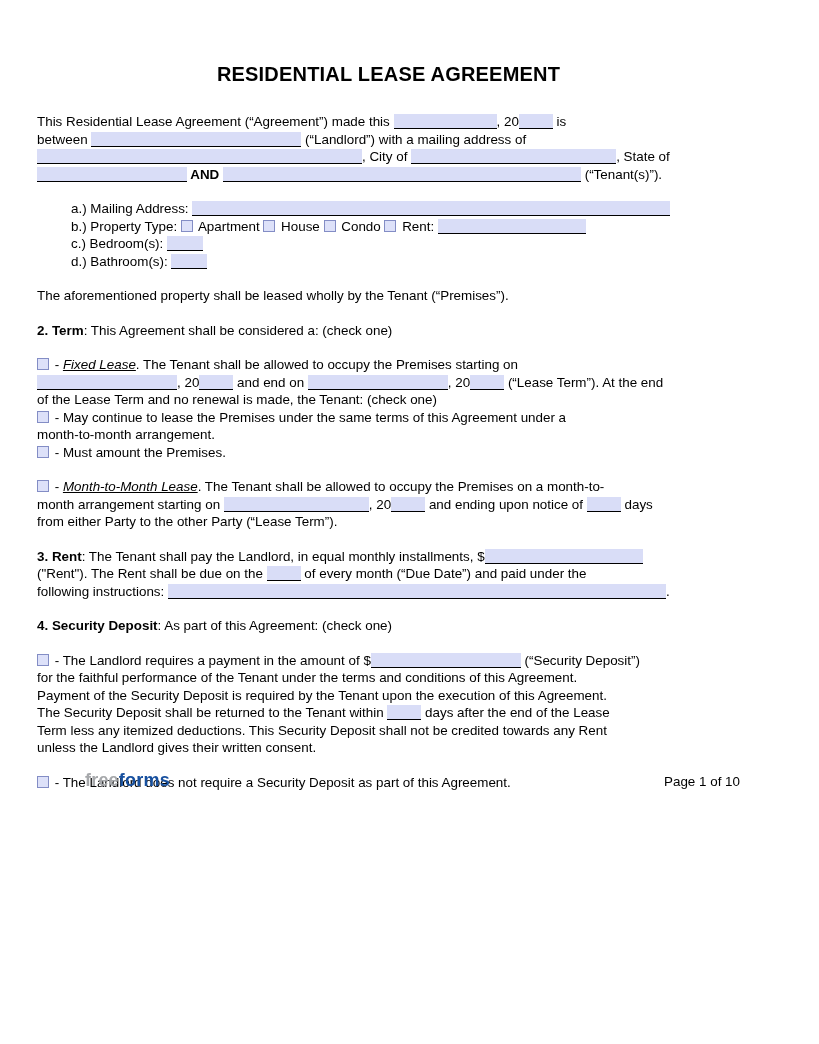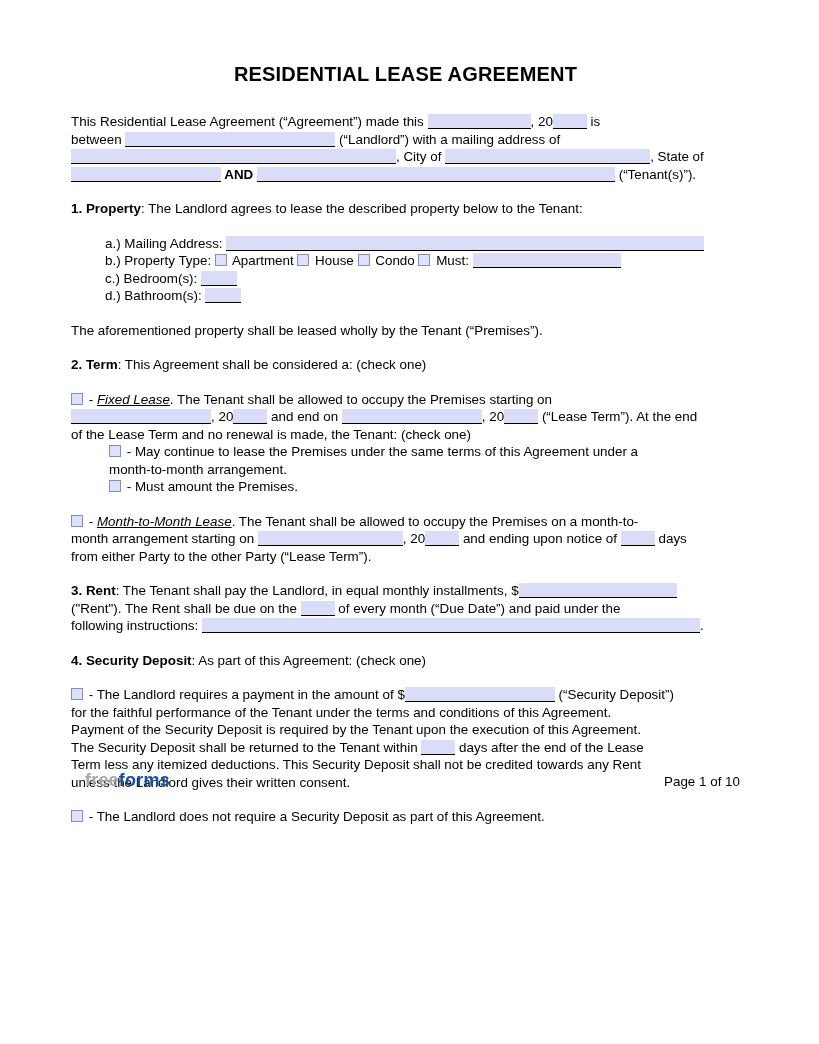--- a/index.html
+++ b/index.html
@@ -1,39 +1,39 @@
 <!DOCTYPE html>
 <html style="--field-fill: #d9ddf7; --field-underline: #000000; --checkbox-fill: #dde1f9; --checkbox-border: #838dc5; --logo-free-color: #a6a8ab; --logo-forms-color: #17509f;"><head>
 <meta charset="utf-8">
 <style>
   html, body { margin:0; padding:0; background:#ffffff; }
   .page {
     position:relative;
     width:819px; height:852px;
     background:#fff;
     box-sizing:border-box;
-    padding:63px 79px 0 71px;
+    padding:63px 79px 0 37px;
     font-family:"Liberation Sans", sans-serif;
     font-size:13.4px;
     line-height:17.5px;
     color:#000;
     overflow:hidden;
   }
   .title {
     font-size:20px;
     font-weight:bold;
     text-align:center;
     margin:0 0 27px 0;
     letter-spacing:.2px;
     line-height:23px;
   }
   .para { margin:0 0 17px 0; }
   .para.tight { margin-bottom:0; }
   .para.ind1 { margin-left:34px; }
-  .para.ind2 { margin-left:38px; }
+  .para.ind2 { }
   .b { font-weight:bold; }
   .iu { font-style:italic; text-decoration:underline;margin-top:24px; }
   .blank {
     display:inline-block;
     height:14px;
     background:var(--field-fill, #d9ddf7);
     border-bottom:1px solid var(--field-underline, #000000);
     vertical-align:-3px;
   }
   .cb {
@@ -57,23 +57,22 @@
   .page-num { font-size:13.4px; color:#000;margin-top:40px; }
 </style>
 </head>
 <body>
 
 <div class="page">
   <h1 class="title">RESIDENTIAL LEASE AGREEMENT</h1>
 
   <div>
       <div class="para"><span>This Residential Lease Agreement (“Agreement”) made this </span><span class="blank" style="width: 103px;"></span><span>, 20</span><span class="blank" style="width: 34px;"></span><span> is</span><br><span>between </span><span class="blank" style="width: 210px;"></span><span> (“Landlord”) with a mailing address of</span><br><span class="blank" style="width: 325px;"></span><span>, City of </span><span class="blank" style="width: 205px;"></span><span>, State of</span><br><span class="blank" style="width: 150px;"></span><span class="b"> AND </span><span class="blank" style="width: 358px;"></span><span> (“Tenant(s)”).</span></div>
-      <div class="para"><span class="b">1. Property</span><span>: The Landlord agrees to lease the described property below to the Tenant:</span></div>
       <div class="para ind1 tight"><span>a.) Mailing Address: </span><span class="blank" style="width: 478px;"></span></div>
-      <div class="para ind1 tight"><span>b.) Property Type: </span><span class="cb"></span><span> Apartment </span><span class="cb"></span><span> House </span><span class="cb"></span><span> Condo </span><span class="cb"></span><span> Must: </span><span class="blank" style="width: 148px;"></span></div>
+      <div class="para ind1 tight"><span>b.) Property Type: </span><span class="cb"></span><span> Apartment </span><span class="cb"></span><span> House </span><span class="cb"></span><span> Condo </span><span class="cb"></span><span> Rent: </span><span class="blank" style="width: 148px;"></span></div>
       <div class="para ind1 tight"><span>c.) Bedroom(s): </span><span class="blank" style="width: 36px;"></span></div>
       <div class="para ind1"><span>d.) Bathroom(s): </span><span class="blank" style="width: 36px;"></span></div>
       <div class="para"><span>The aforementioned property shall be leased wholly by the Tenant (“Premises”).</span></div>
       <div class="para"><span class="b">2. Term</span><span>: This Agreement shall be considered a: (check one)</span></div>
       <div class="para tight"><span class="cb"></span><span> - </span><span class="iu">Fixed Lease</span><span>. The Tenant shall be allowed to occupy the Premises starting on</span><br><span class="blank" style="width: 140px;"></span><span>, 20</span><span class="blank" style="width: 34px;"></span><span> and end on </span><span class="blank" style="width: 140px;"></span><span>, 20</span><span class="blank" style="width: 34px;"></span><span> (“Lease Term”). At the end</span><br><span>of the Lease Term and no renewal is made, the Tenant: (check one)</span></div>
       <div class="para ind2 tight"><span class="cb"></span><span> - May continue to lease the Premises under the same terms of this Agreement under a</span><br><span>month-to-month arrangement.</span></div>
       <div class="para ind2"><span class="cb"></span><span> - Must amount the Premises.</span></div>
       <div class="para"><span class="cb"></span><span> - </span><span class="iu">Month-to-Month Lease</span><span>. The Tenant shall be allowed to occupy the Premises on a month-to-</span><br><span>month arrangement starting on </span><span class="blank" style="width: 145px;"></span><span>, 20</span><span class="blank" style="width: 34px;"></span><span> and ending upon notice of </span><span class="blank" style="width: 34px;"></span><span> days</span><br><span>from either Party to the other Party (“Lease Term”).</span></div>
       <div class="para"><span class="b">3. Rent</span><span>: The Tenant shall pay the Landlord, in equal monthly installments, $</span><span class="blank" style="width: 158px;"></span><br><span>("Rent"). The Rent shall be due on the </span><span class="blank" style="width: 34px;"></span><span> of every month (“Due Date”) and paid under the</span><br><span>following instructions: </span><span class="blank" style="width: 498px;"></span><span>.</span></div>
       <div class="para"><span class="b">4. Security Deposit</span><span>: As part of this Agreement: (check one)</span></div>

